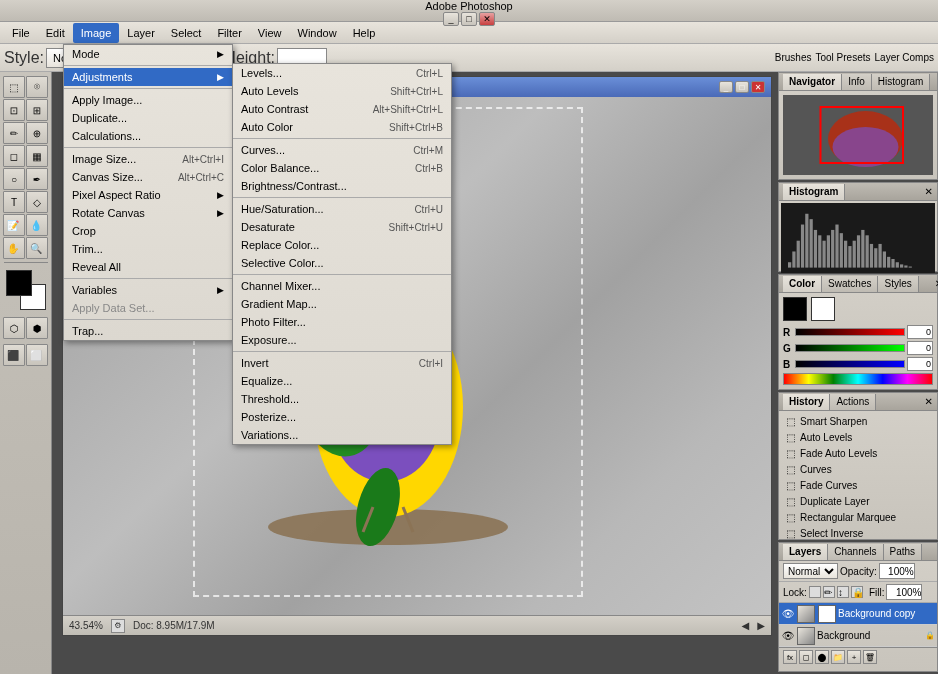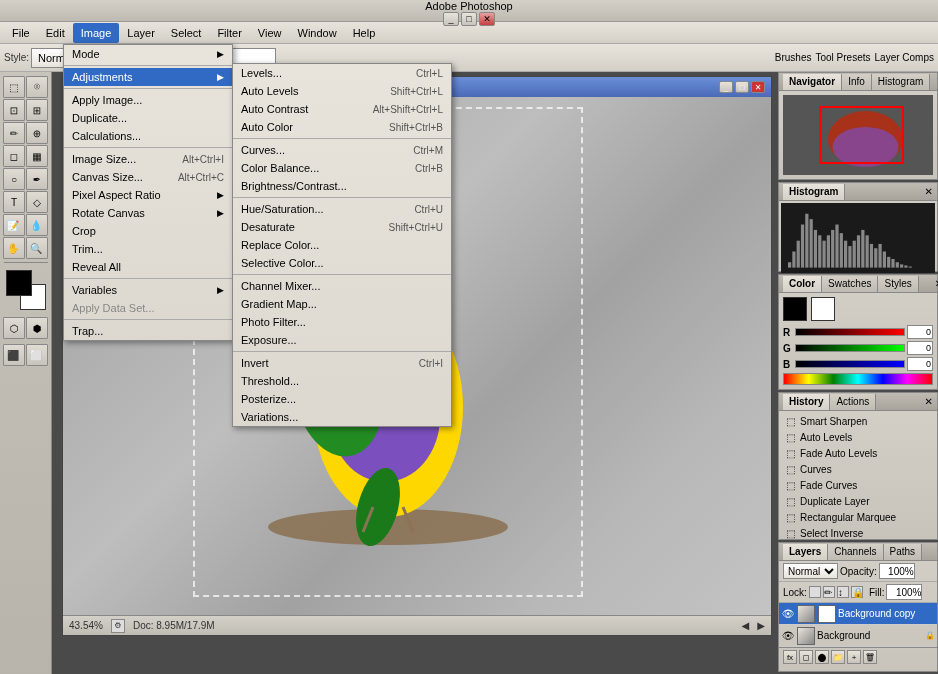--- a/index.html
+++ b/index.html
@@ -57,21 +57,21 @@
       align-items: center;
       padding: 0 4px;
       border-bottom: 1px solid #aaa;
       gap: 4px;
     }
     .toolbar-item {
       display: flex; align-items: center; gap: 2px;
       font-size: 11px;
     }
     .toolbar-sep { width: 1px; height: 20px; background: #999; margin: 0 3px; }
-    .toolbar-label { font-size: 10px; color: #333; text-align: right; }
+    .toolbar-label { font-size: 16px; color: #333; text-align: right; }
     .toolbar-select {
       height: 20px;
       font-size: 11px;
       background: linear-gradient(to bottom, #fff, #e8e4dc);
       border: 1px solid #888;
       padding: 0 2px;
     }
     .toolbar-input {
       width: 50px; height: 20px; font-size: 11px;
       background: white; border: 1px solid #888; padding: 0 2px;
@@ -808,20 +808,23 @@
     </div>
     <div class="drop-item">
       <span>Exposure...</span>
     </div>
     <div class="drop-sep"></div>
     <div class="drop-item">
       <span>Invert</span>
       <span class="drop-shortcut">Ctrl+I</span>
     </div>
     <div class="drop-item">
+      <span>Equalize...</span>
+    </div>
+    <div class="drop-item">
       <span>Threshold...</span>
     </div>
     <div class="drop-item">
       <span>Posterize...</span>
     </div>
     <div class="drop-item">
       <span>Variations...</span>
     </div>
   </div>
 </div>

